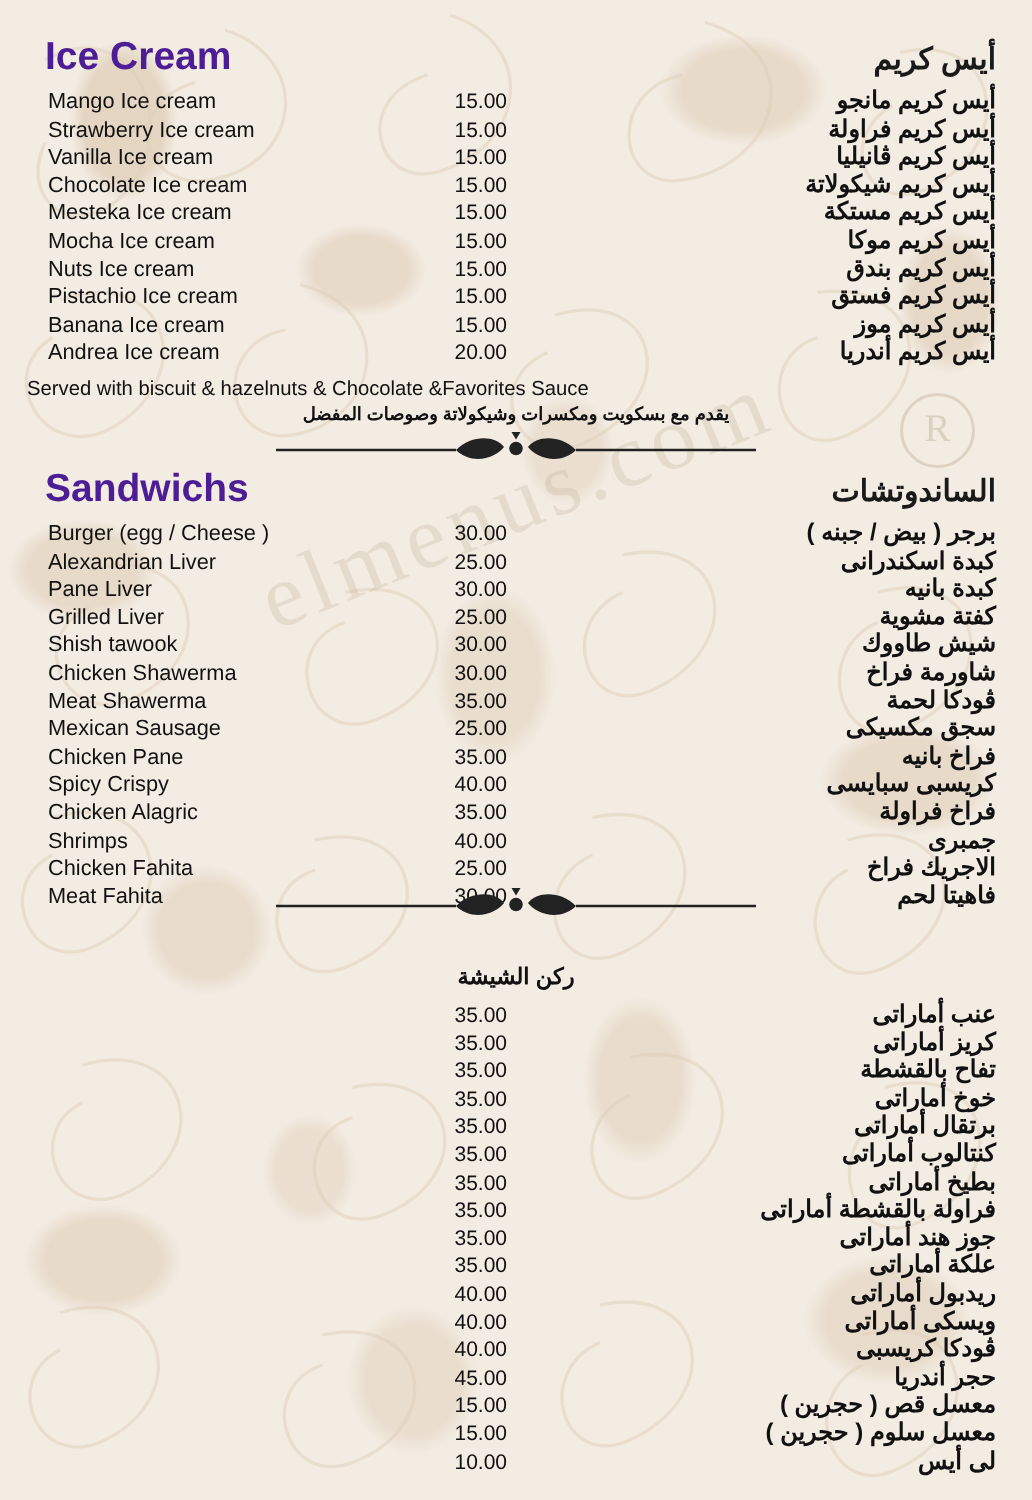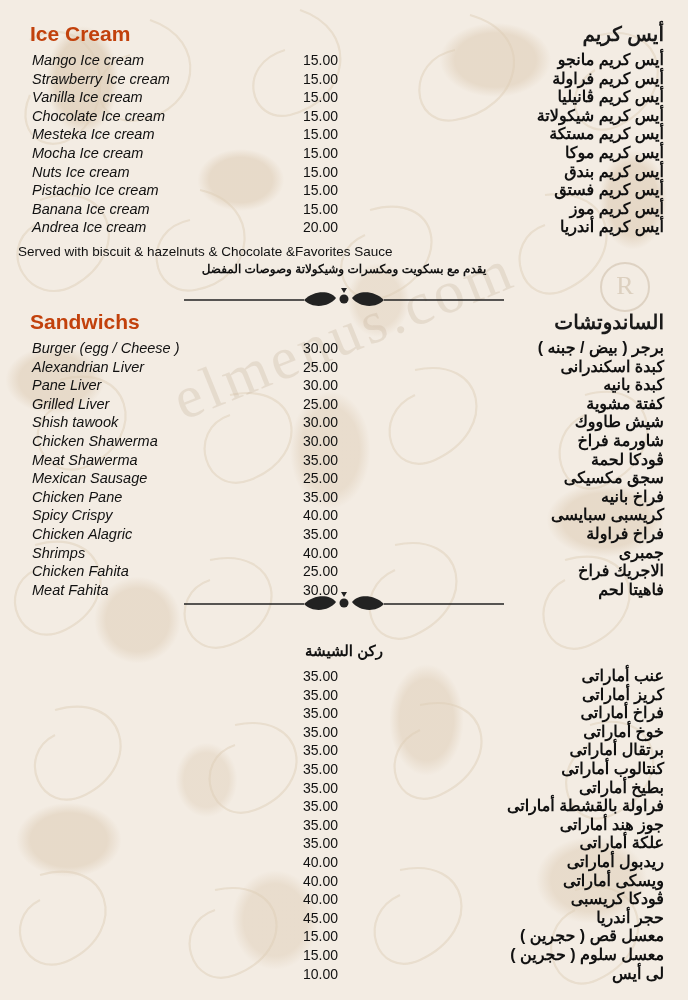--- a/index.html
+++ b/index.html
@@ -85,23 +85,23 @@
     box-sizing: border-box;
   }
 
   .sec-head {
     display: flex;
     align-items: baseline;
     justify-content: space-between;
     margin-bottom: 4px;
   }
   .sec-title-en {
-    font-size: 21px;
+    font-size: 26px;
     font-weight: bold;
-    color: #c2410c;
+    color: #4c1d95;
     padding-left: 12px;
   }
   .sec-title-ar {
     font-size: 20px;
     font-weight: bold;
     color: #1a1a1a;
     direction: rtl;
     padding-right: 6px;
   }
 
@@ -112,21 +112,20 @@
     align-items: baseline;
     height: 18.6px;
     font-size: 14.5px;
     color: #111;
   }
   .r-en {
     width: 275px;
     padding-left: 14px;
     box-sizing: border-box;
     white-space: nowrap;
-    font-style: italic;
   }
   .r-price {
     width: 120px;
     text-align: left;
     padding-left: 10px;
     box-sizing: border-box;
     font-size: 14px;
   }
   .r-ar {
     flex: 1;
@@ -385,21 +384,21 @@
         <div class="r-ar">عنب أماراتى</div>
       </div>
       <div class="row row-shisha">
         <div class="r-en"></div>
         <div class="r-price">35.00</div>
         <div class="r-ar">كريز أماراتى</div>
       </div>
       <div class="row row-shisha">
         <div class="r-en"></div>
         <div class="r-price">35.00</div>
-        <div class="r-ar">فراخ أماراتى</div>
+        <div class="r-ar">تفاح بالقشطة</div>
       </div>
       <div class="row row-shisha">
         <div class="r-en"></div>
         <div class="r-price">35.00</div>
         <div class="r-ar">خوخ أماراتى</div>
       </div>
       <div class="row row-shisha">
         <div class="r-en"></div>
         <div class="r-price">35.00</div>
         <div class="r-ar">برتقال أماراتى</div>

